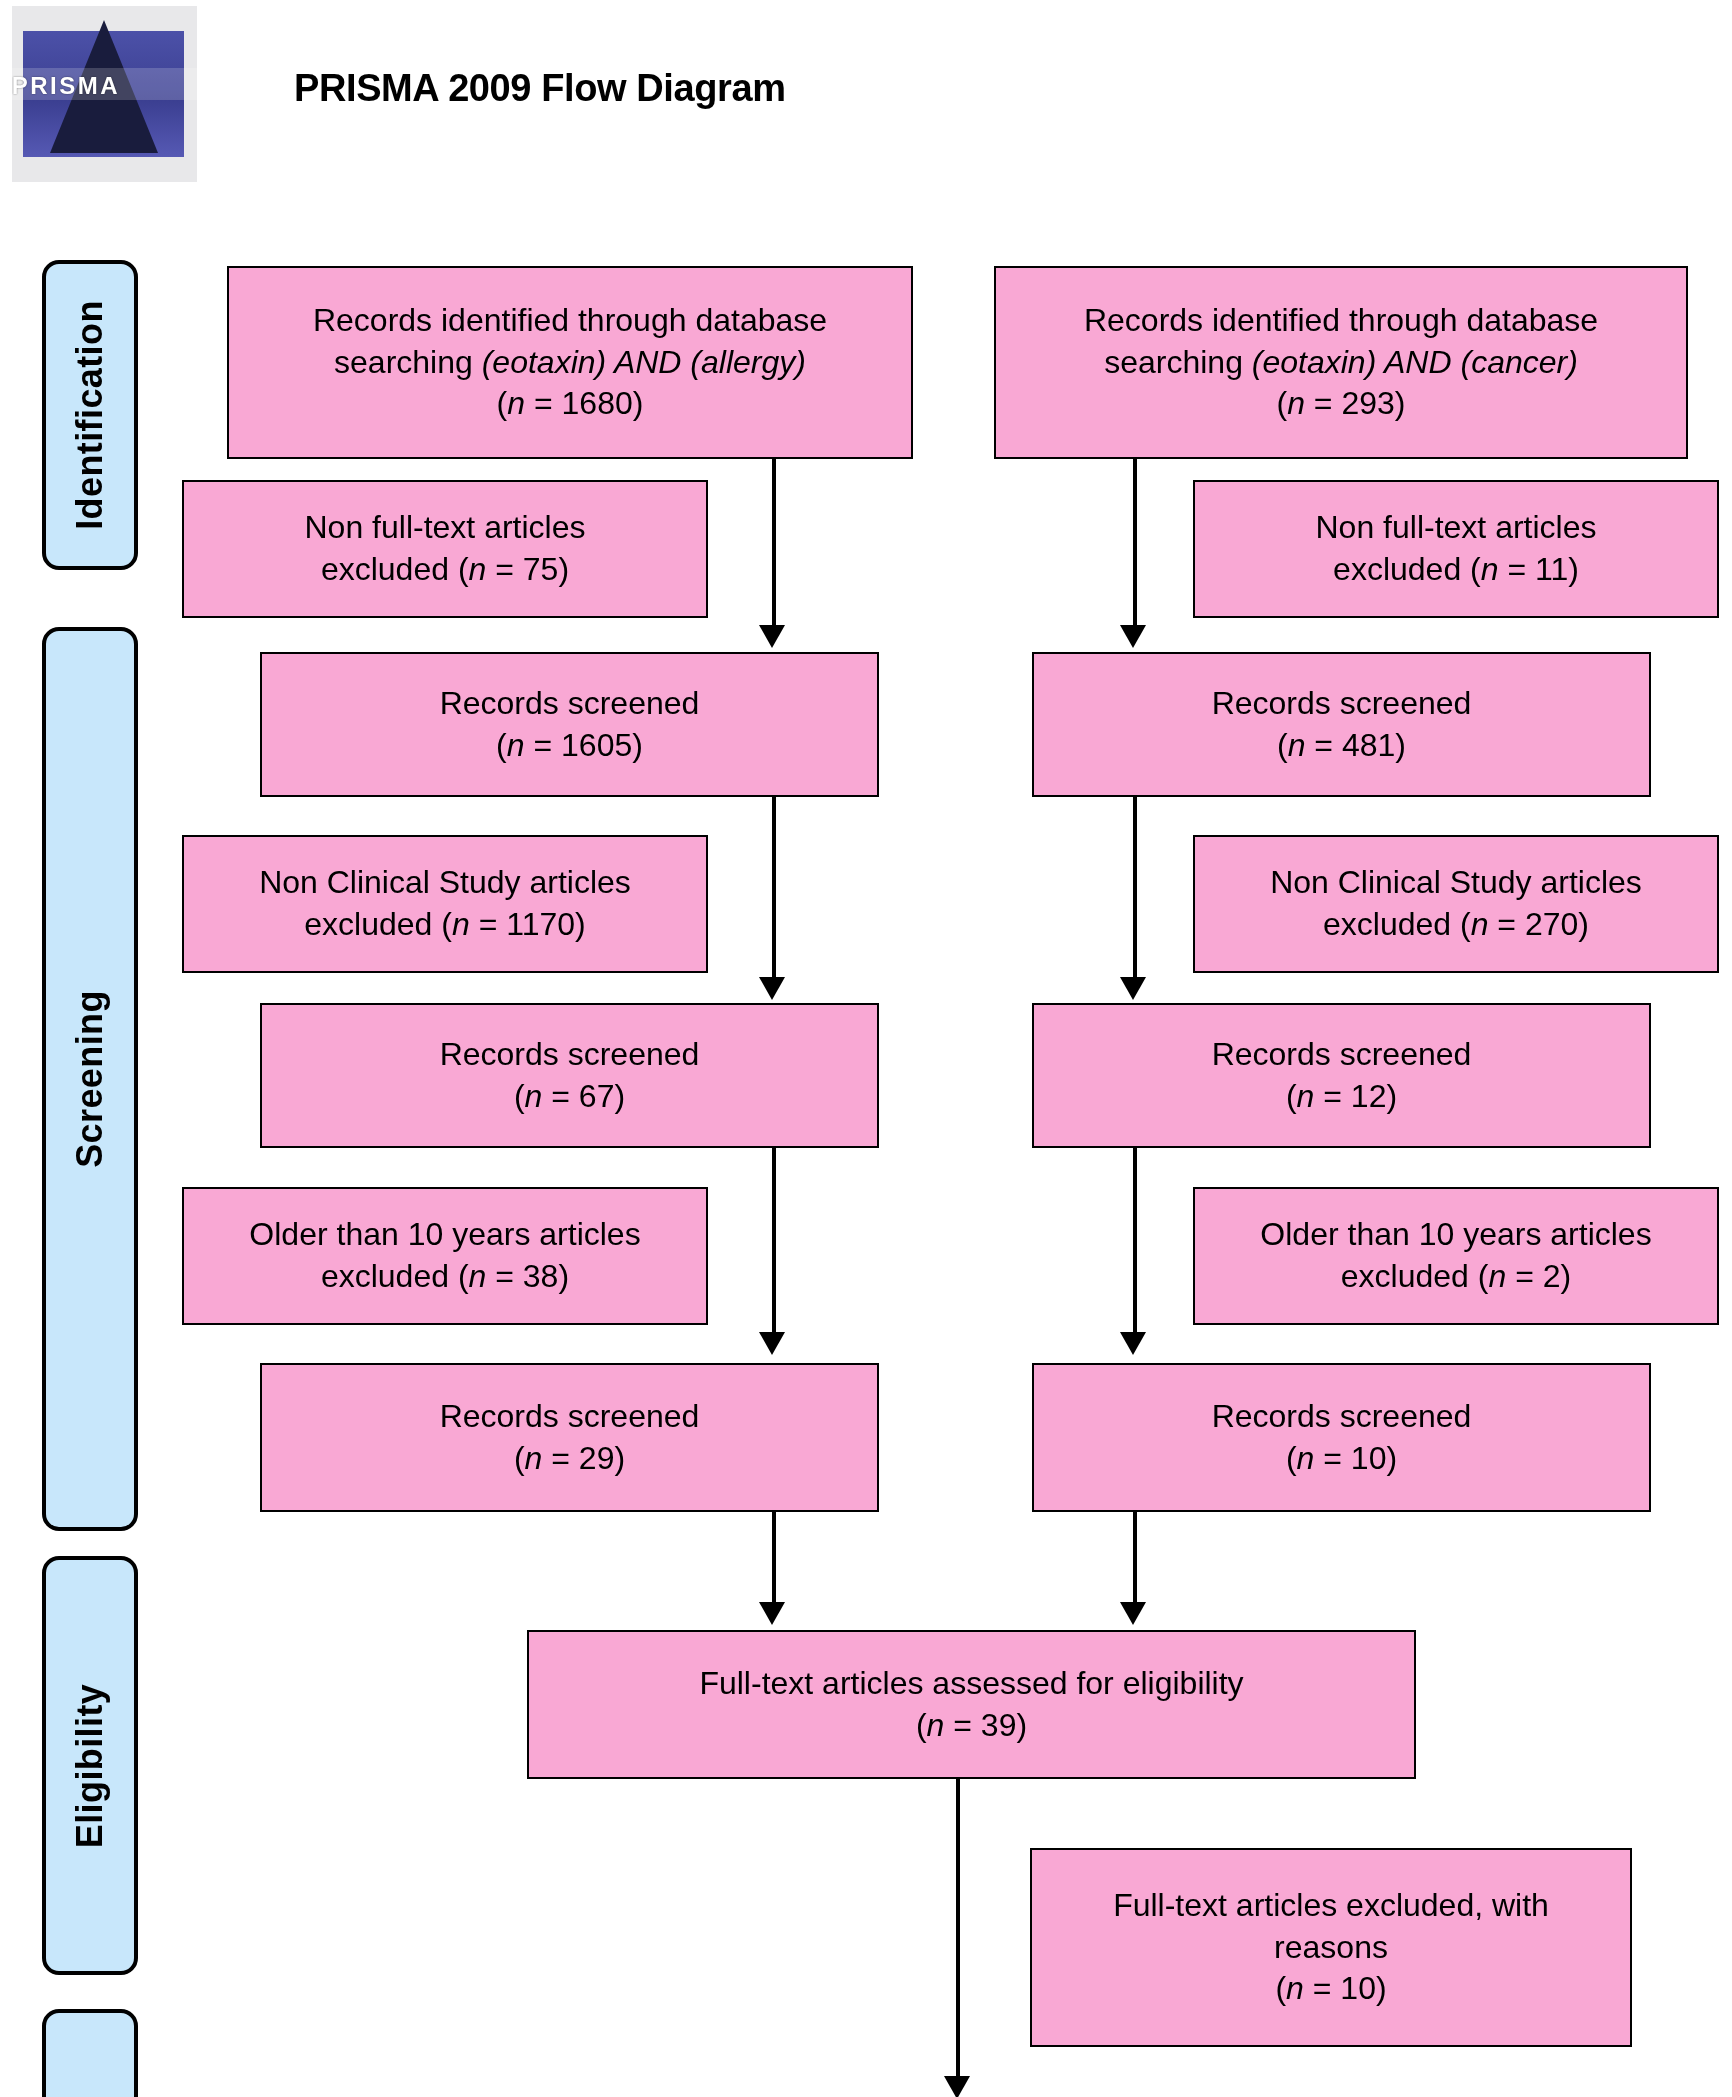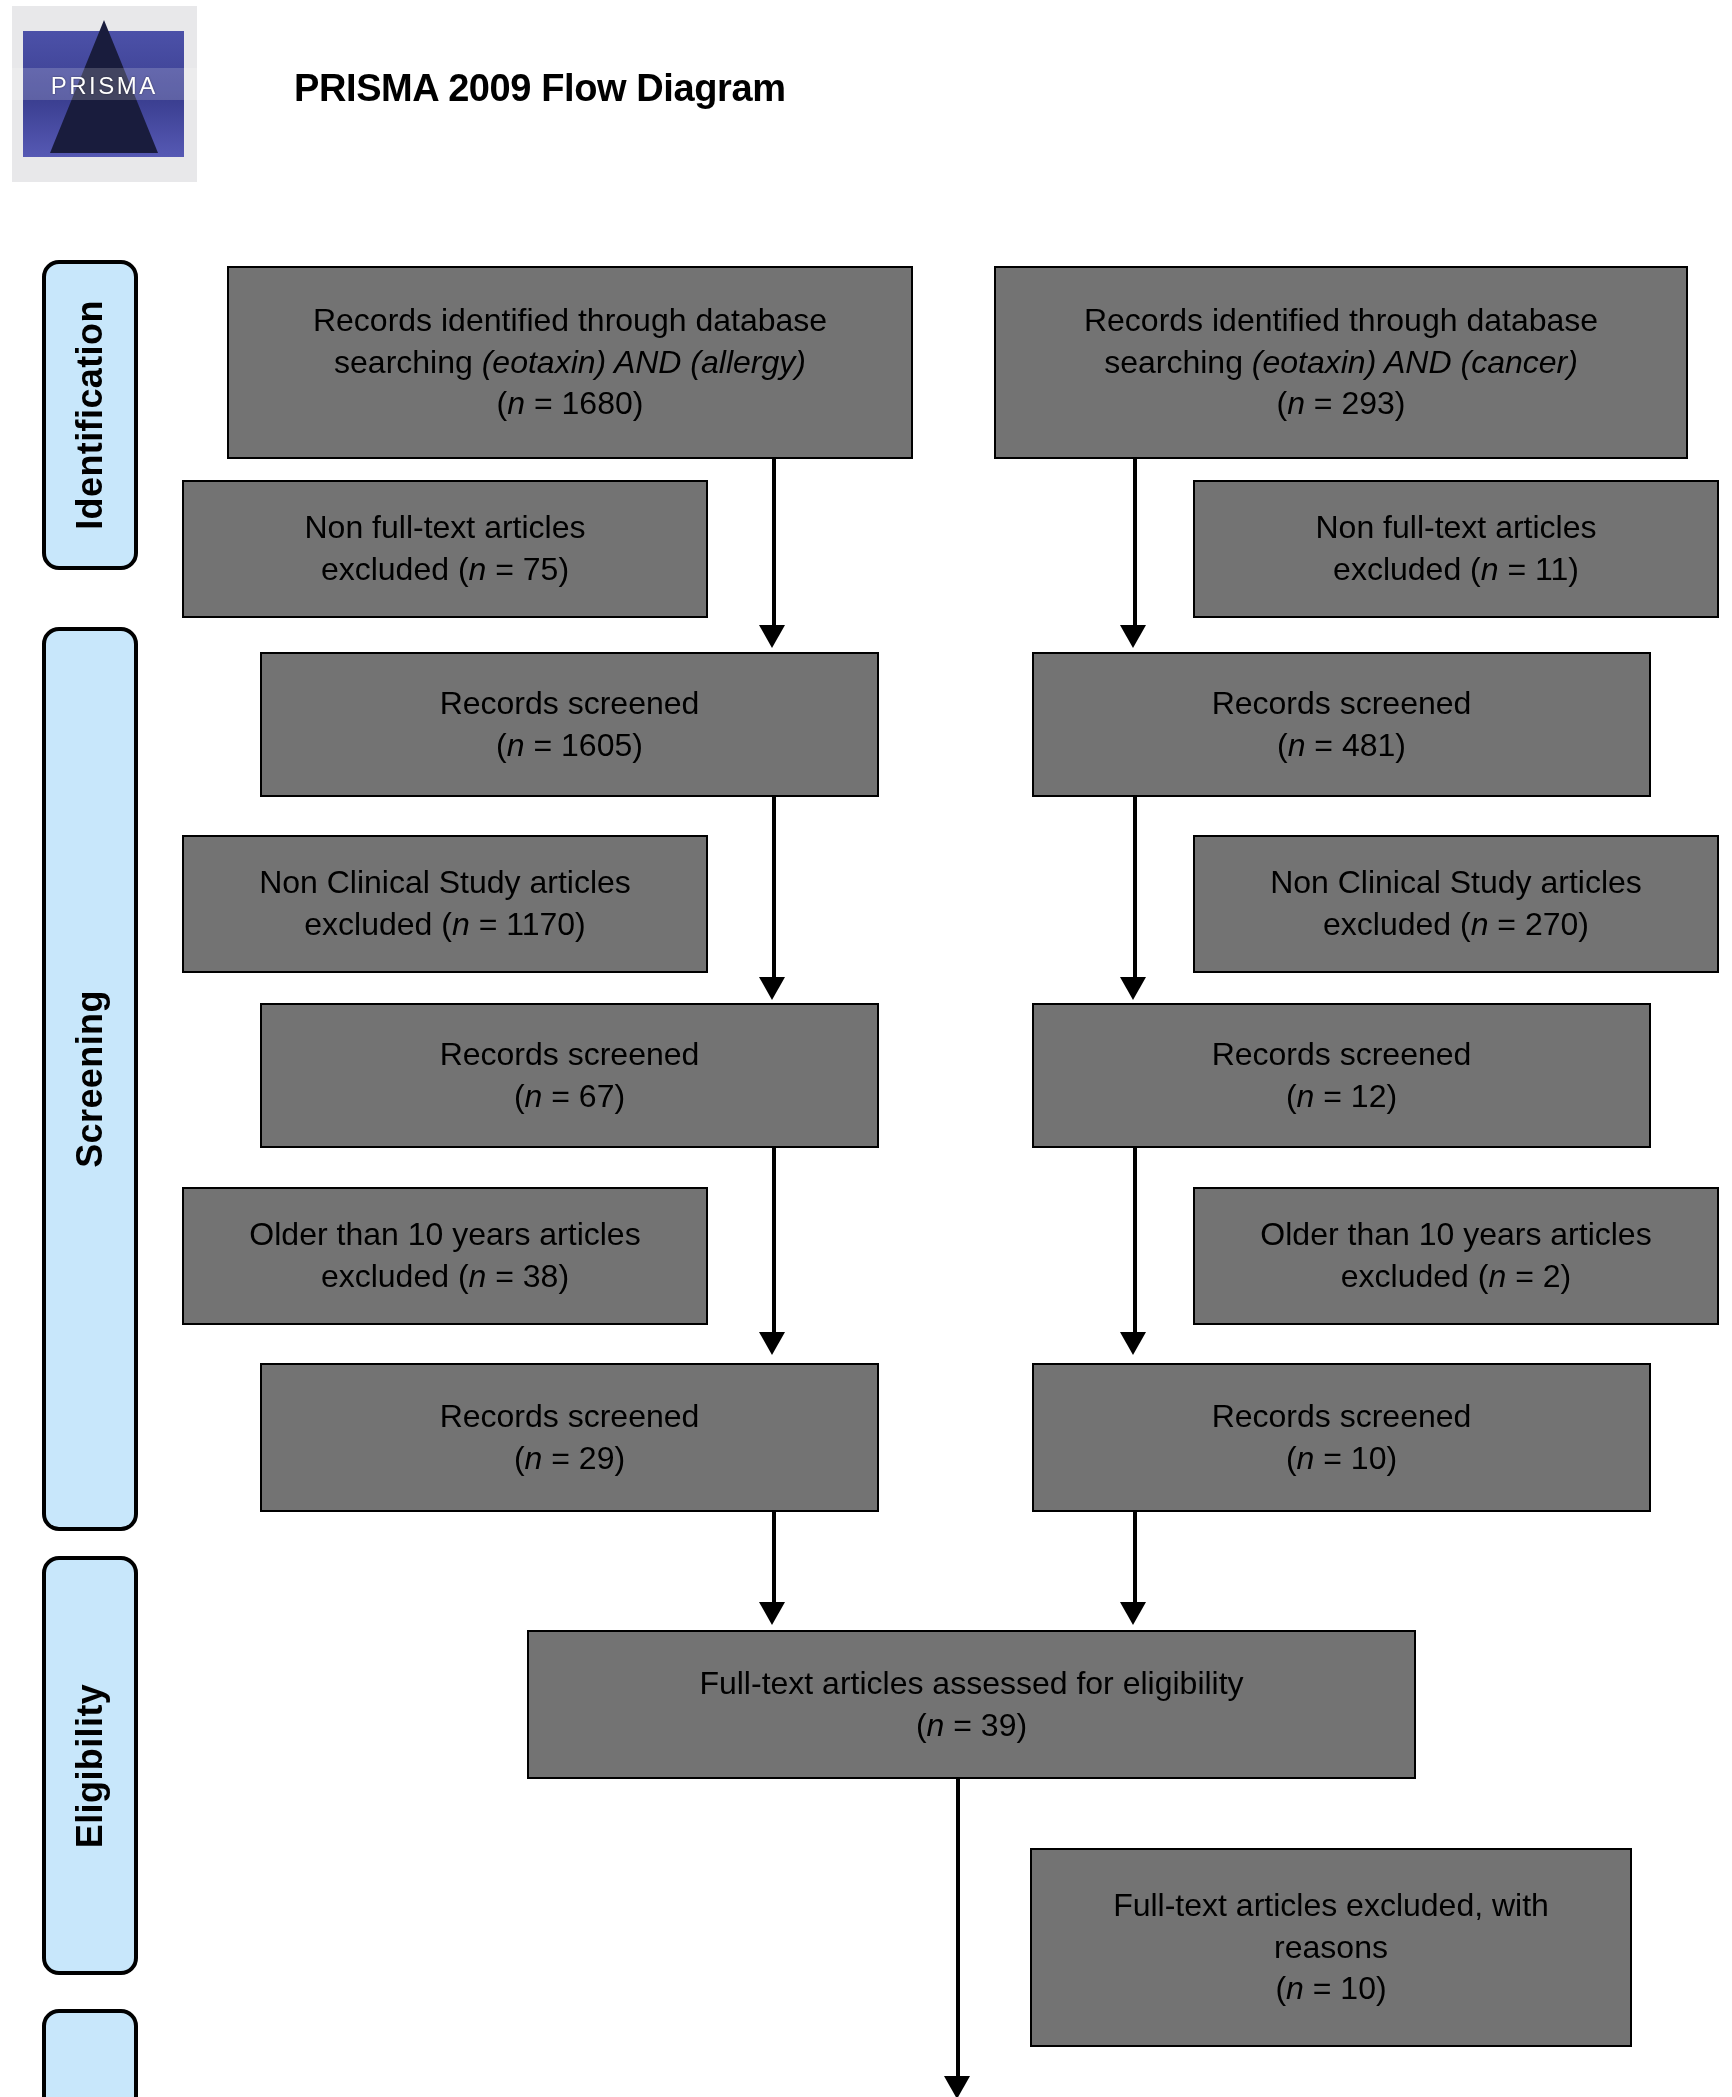--- a/index.html
+++ b/index.html
@@ -47,24 +47,23 @@
     transform: translateX(-50%);
     border-left: 54px solid transparent;
     border-right: 54px solid transparent;
     border-bottom: 133px solid #191c3d;
   }
   #logo .logo-word {
     position: absolute;
     left: 0;
     right: 0;
     top: 66px;
-    text-align: center;
     font-family: "Liberation Sans", sans-serif;
     font-size: 24px;
-    font-weight: 400;
+    font-weight: 700;
     letter-spacing: 2.5px;
     color: #ffffff;
     text-shadow: 0 0 1.7px rgba(0,0,0,0.55);
   }
   #logo .logo-stripe {
     position: absolute;
     left: 0;
     right: 0;
     top: 62px;
     height: 32px;
@@ -99,21 +98,21 @@
     white-space: nowrap;
     font-size: 36px;
     font-weight: 700;
     letter-spacing: 0.4px;
   }
 
   
   .node {
     position: absolute;
     box-sizing: border-box;
-    background: #737373;
+    background: #f9a8d4;
     border: 2.9px solid #000000;
     display: flex;
     align-items: center;
     justify-content: center;
     text-align: center;
     padding: 4.2px 11px;
   }
   .node .node-text {
     font-size: 32px;
     line-height: 1.30;

